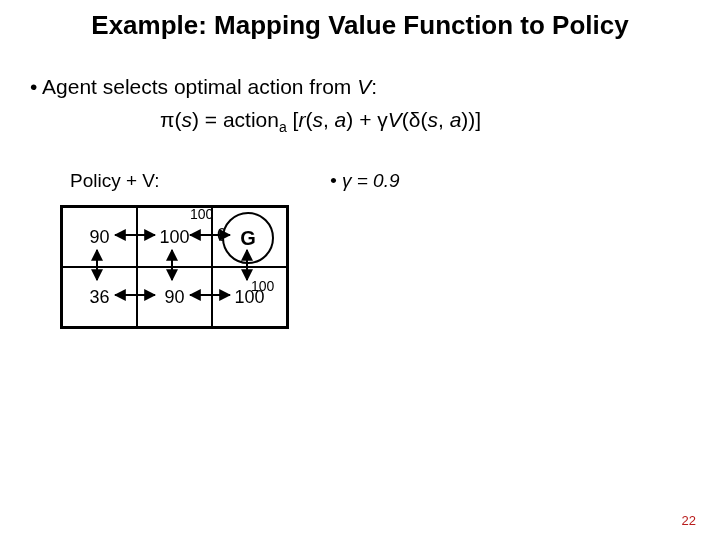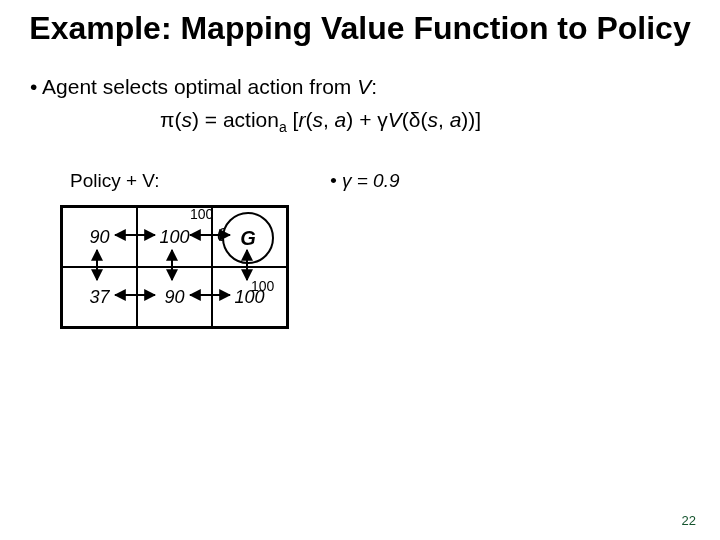--- a/index.html
+++ b/index.html
@@ -11,21 +11,21 @@
     font-family: Arial, Helvetica, sans-serif;
     color: #000;
     position: relative;
   }
   .title {
     position: absolute;
     top: 10px;
     left: 0;
     width: 720px;
     text-align: center;
-    font-size: 32px;
+    font-size: 26px;
     font-weight: bold;
   }
   .bullet1 {
     position: absolute;
     top: 75px;
     left: 30px;
     font-size: 21px;
   }
   .formula {
     position: absolute;
@@ -51,21 +51,20 @@
   }
 
   
   .grid {
     position: absolute;
     top: 205px;
     left: 60px;
     width: 225px;   
     height: 120px;  
     border: 2px solid #000;
-    font-style: italic;
   }
   .grid .cell {
     position: absolute;
     width: 75px;
     height: 60px;
     box-sizing: border-box;
     border: 1px solid #000;
     font-size: 18px;
     display: flex;
     align-items: center;
@@ -116,21 +115,21 @@
     font-size: 14px;
   }
   .r100a { left: 190px; top: 206px; }  
   .r100b { left: 251px; top: 278px; }  
 
   .pagenum {
     position: absolute;
     right: 24px;
     bottom: 12px;
     font-size: 13px;
-    color: #14532d;
+    color: #b91c1c;
   }
 </style>
 </head>
 <body>
 
 <div class="title">Example: Mapping Value Function to Policy</div>
 
 <div class="bullet1">
   <span>• Agent selects optimal action from </span><i>V</i><span>:</span>
 </div>
@@ -142,21 +141,21 @@
 <div class="modelv">Policy + V:</div>
 
 <div class="gamma-note">
   <span>• </span><span>γ</span><span> = 0.9</span>
 </div>
 
 <div class="grid">
   <div class="cell c00">90</div>
   <div class="cell c01">100</div>
   <div class="cell c02"></div>
-  <div class="cell c10">37</div>
+  <div class="cell c10">36</div>
   <div class="cell c11">90</div>
   <div class="cell c12">100</div>
 
   <span class="zero-label">0</span>
   <div class="goal-circle">
     <span>G</span>
   </div>
 </div>
 
 <svg class="arrows" viewBox="0 0 225 120" xmlns="http://www.w3.org/2000/svg">

